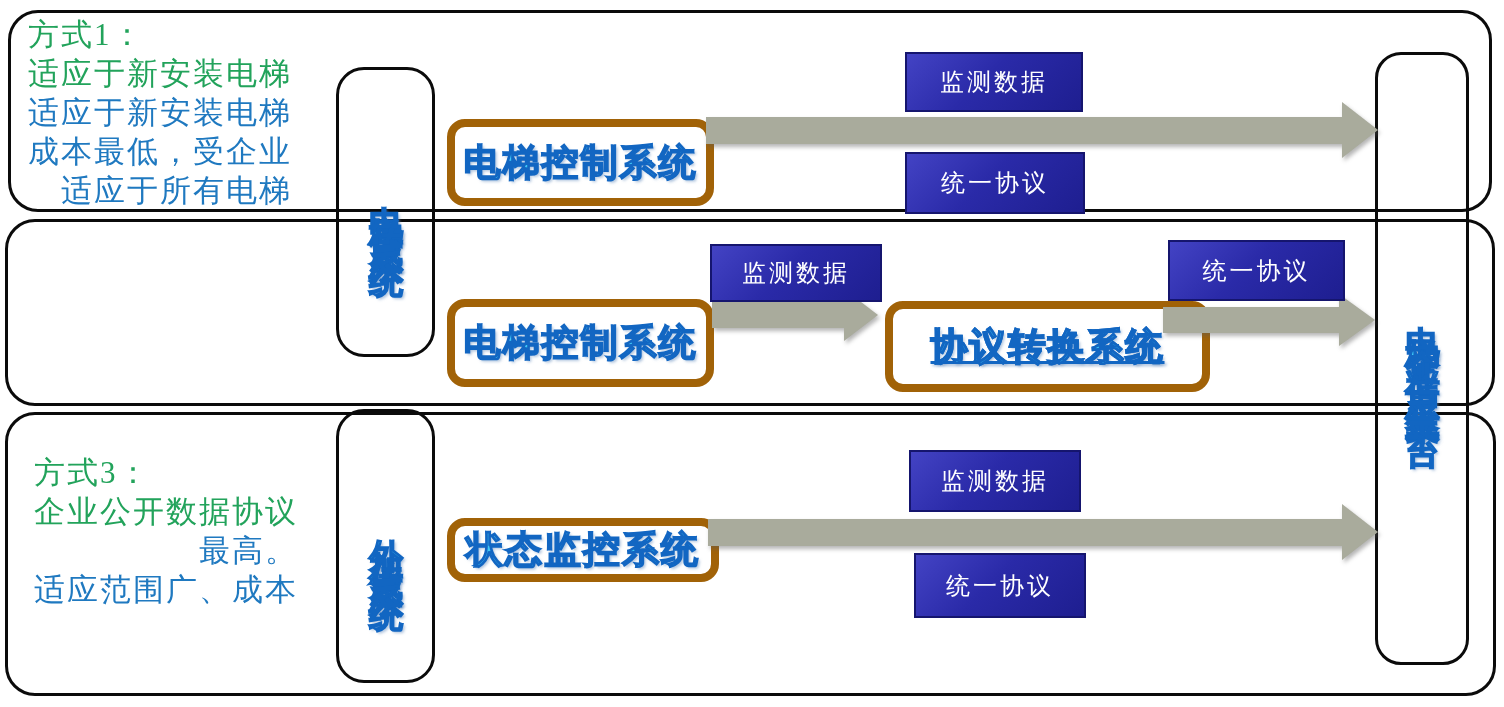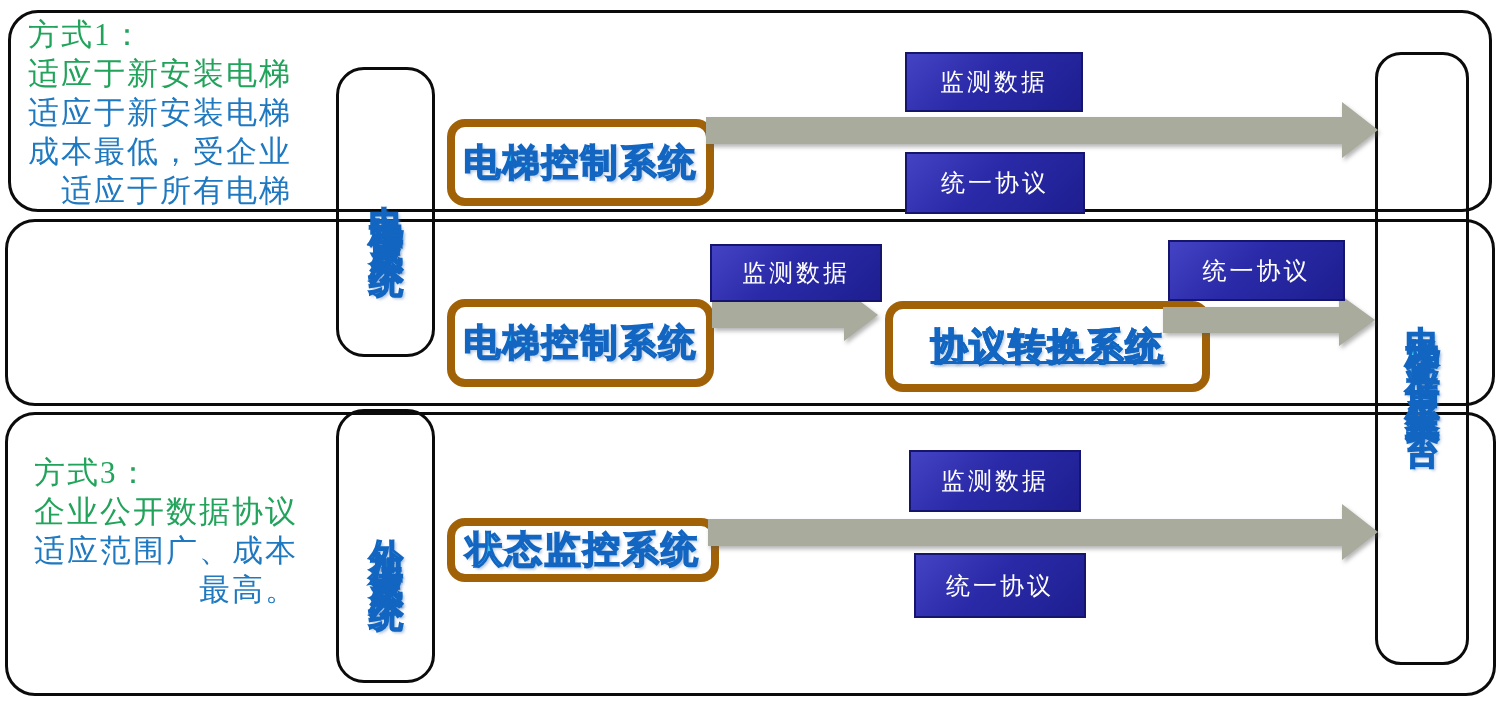--- a/index.html
+++ b/index.html
@@ -103,22 +103,22 @@
   <div class="desc" id="desc1">
     <div class="g">方式1：</div>
     <div class="g">适应于新安装电梯</div>
     <div class="b">适应于新安装电梯</div>
     <div class="b">成本最低，受企业</div>
     <div class="b">适应于所有电梯</div>
   </div>
   <div class="desc" id="desc3">
     <div class="g">方式3：</div>
     <div class="g">企业公开数据协议</div>
+    <div class="b">最高。</div>
     <div class="b">适应范围广、成本</div>
-    <div class="b">最高。</div>
   </div>
 
   <div class="vbox" id="sensorA">
     <span class="vtext wordart">电梯传感系统</span>
   </div>
   <div class="vbox" id="sensorB">
     <span class="vtext wordart">外加传感系统</span>
   </div>
 
   <div class="vbox" id="platform">

